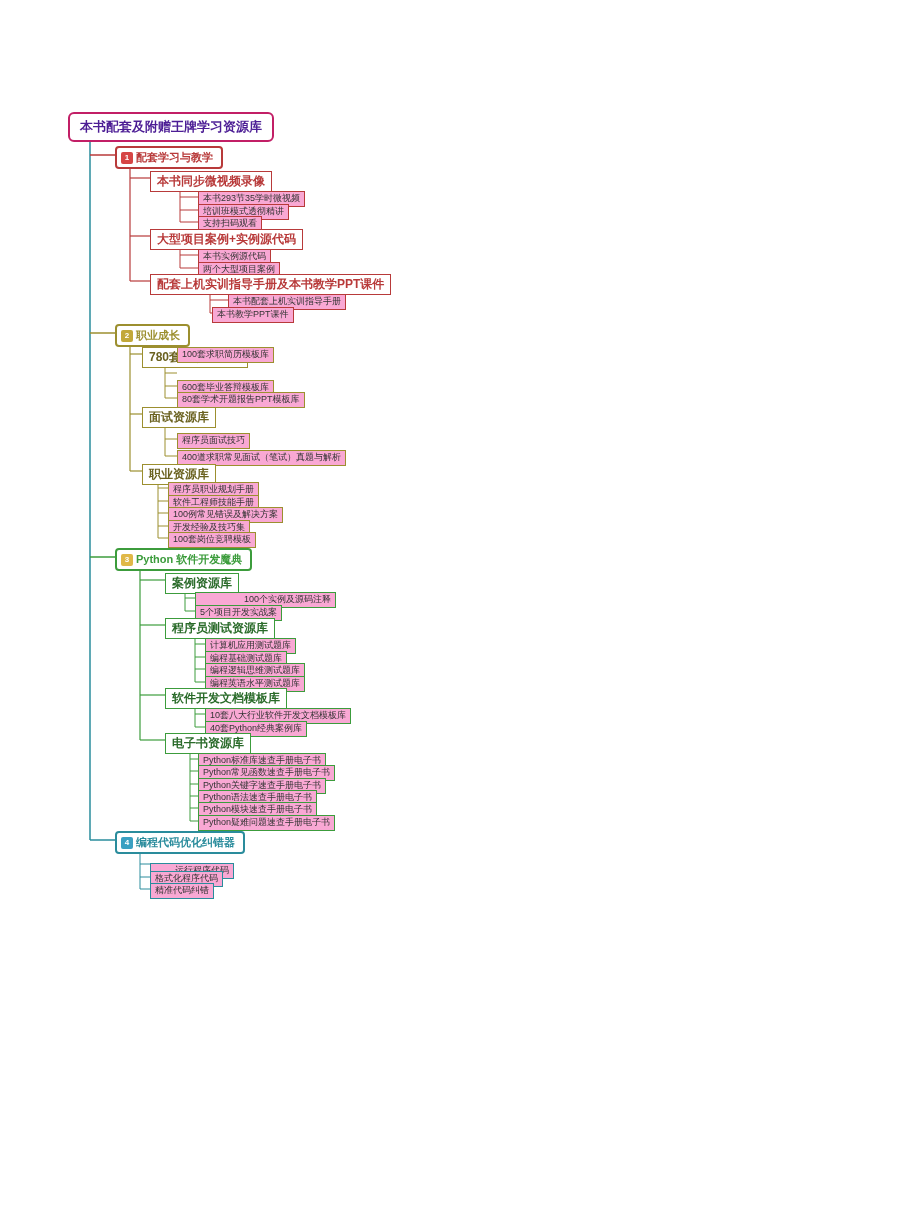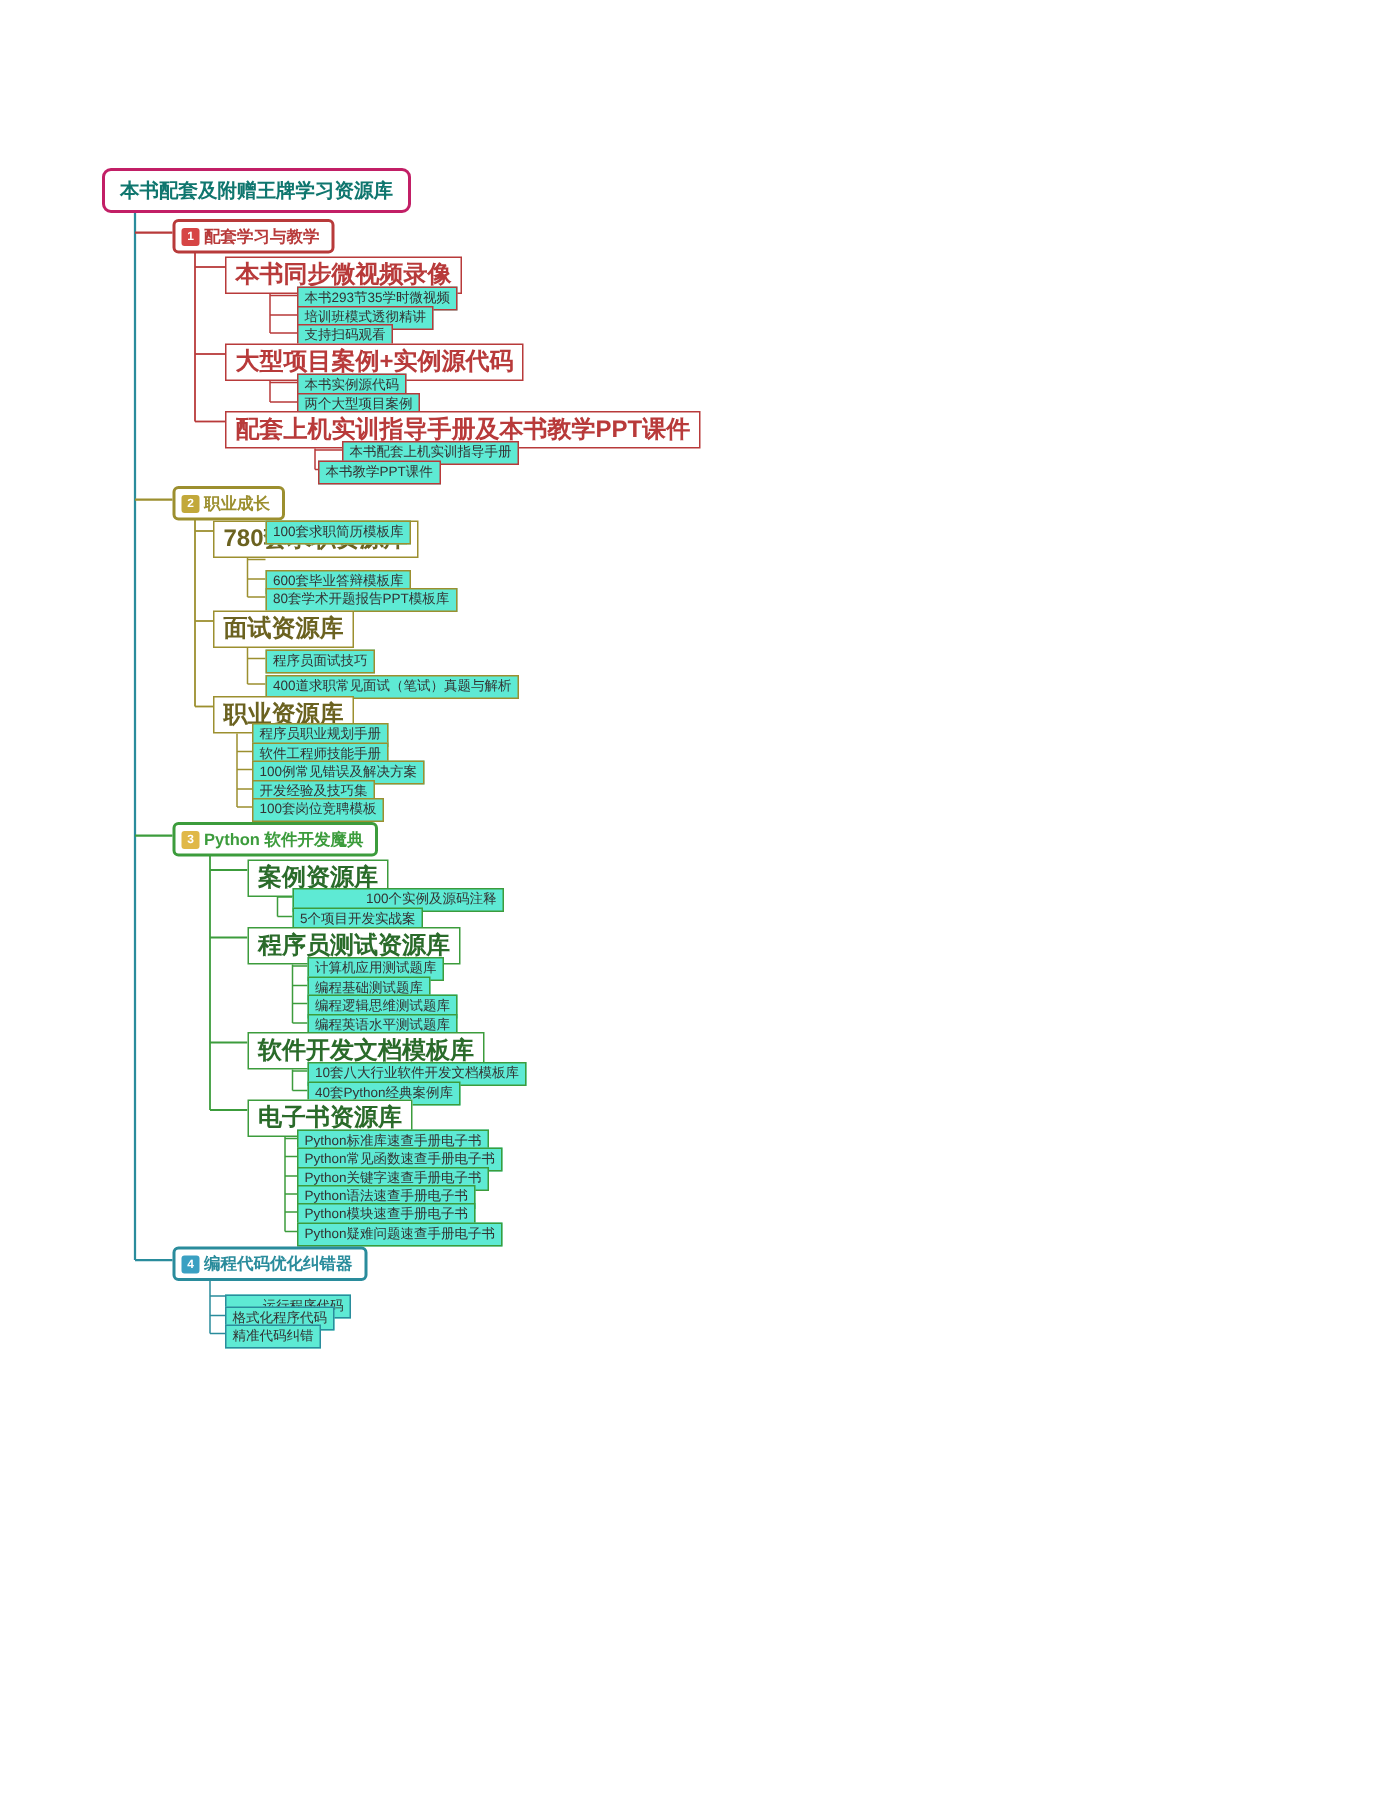--- a/index.html
+++ b/index.html
@@ -41,30 +41,30 @@
     color: #fff;
     font-size: 8px;
     align-items: center;
     justify-content: center;
     font-weight: bold;
   }
   .mid-node {
     position: absolute;
     border: 1.5px solid;
     padding: 1px 6px;
-    font-size: 16px;
+    font-size: 12px;
     font-weight: bold;
     background: #fff;
   }
   .leaf-node {
     position: absolute;
     border: 1.2px solid;
     padding: 0 4px;
     font-size: 9px;
-    background: #5eead4;
+    background: #f9a8d4;
     line-height: 1.5;
   }
   svg.connectors {
     position: absolute;
     top: 0; left: 0;
     width: 920px; height: 1209px;
     pointer-events: none;
   }
 </style>
 </head>
@@ -113,21 +113,21 @@
   <path d="M 195 632 L 195 682 M 195 644 L 205 644 M 195 657 L 205 657 M 195 669 L 205 669 M 195 682 L 205 682" stroke="#3c9c3c" stroke-width="1" fill="none"></path>
 
   <path d="M 195 702 L 195 727 M 195 714 L 205 714 M 195 727 L 205 727" stroke="#3c9c3c" stroke-width="1" fill="none"></path>
 
   <path d="M 190 747 L 190 821 M 190 759 L 198 759 M 190 771 L 198 771 M 190 784 L 198 784 M 190 796 L 198 796 M 190 808 L 198 808 M 190 821 L 198 821" stroke="#3c9c3c" stroke-width="1" fill="none"></path>
 
   <path d="M 90 840 L 115 840" stroke="#2a8c9c" stroke-width="1.5" fill="none"></path>
   <path d="M 140 848 L 140 889 M 140 864 L 150 864 M 140 877 L 150 877 M 140 889 L 150 889" stroke="#2a8c9c" stroke-width="1" fill="none"></path>
 </svg>
 
-<div class="root-title" style="top:112px; left:68px; border-color:#c21f66; color:#0f766e;">本书配套及附赠王牌学习资源库</div>
+<div class="root-title" style="top:112px; left:68px; border-color:#c21f66; color:#4c1d95;">本书配套及附赠王牌学习资源库</div>
 
 <div class="section-title" style="top:146px; left:115px; border-color:#b83a3a; color:#b83a3a;">
   <span class="badge" style="background:#d64545;">1</span>
   <span>配套学习与教学</span>
 </div>
 <div class="mid-node" style="top:171px; left:150px; border-color:#b83a3a; color:#b83a3a;">本书同步微视频录像</div>
 <div class="leaf-node" style="top:191px; left:198px; border-color:#b83a3a;">本书293节35学时微视频</div>
 <div class="leaf-node" style="top:204px; left:198px; border-color:#b83a3a;">培训班模式透彻精讲</div>
 <div class="leaf-node" style="top:216px; left:198px; border-color:#b83a3a;">支持扫码观看</div>
 <div class="mid-node" style="top:229px; left:150px; border-color:#b83a3a; color:#b83a3a;">大型项目案例+实例源代码</div>

